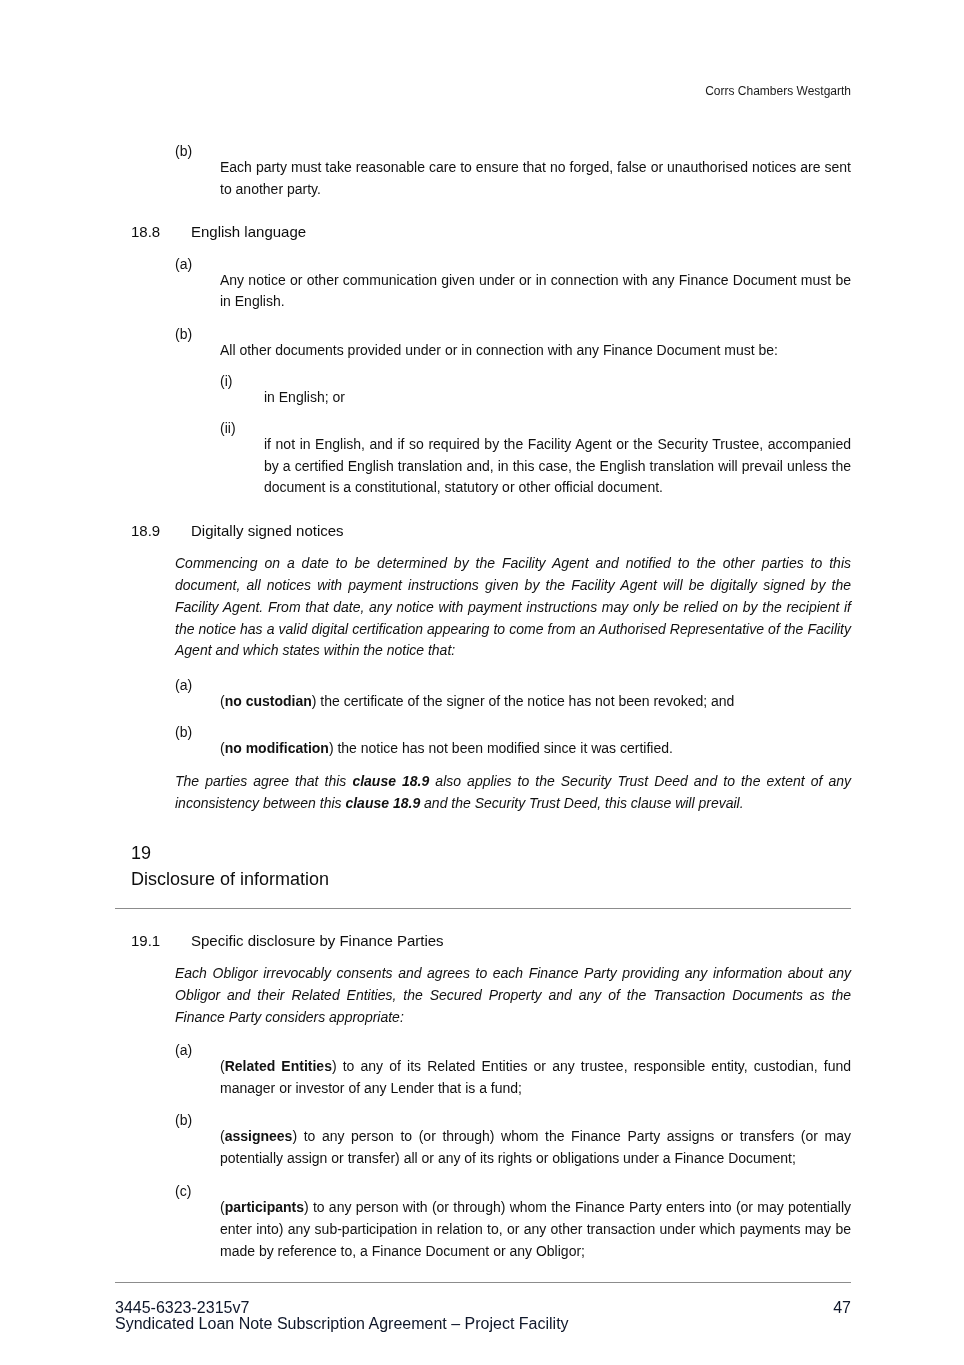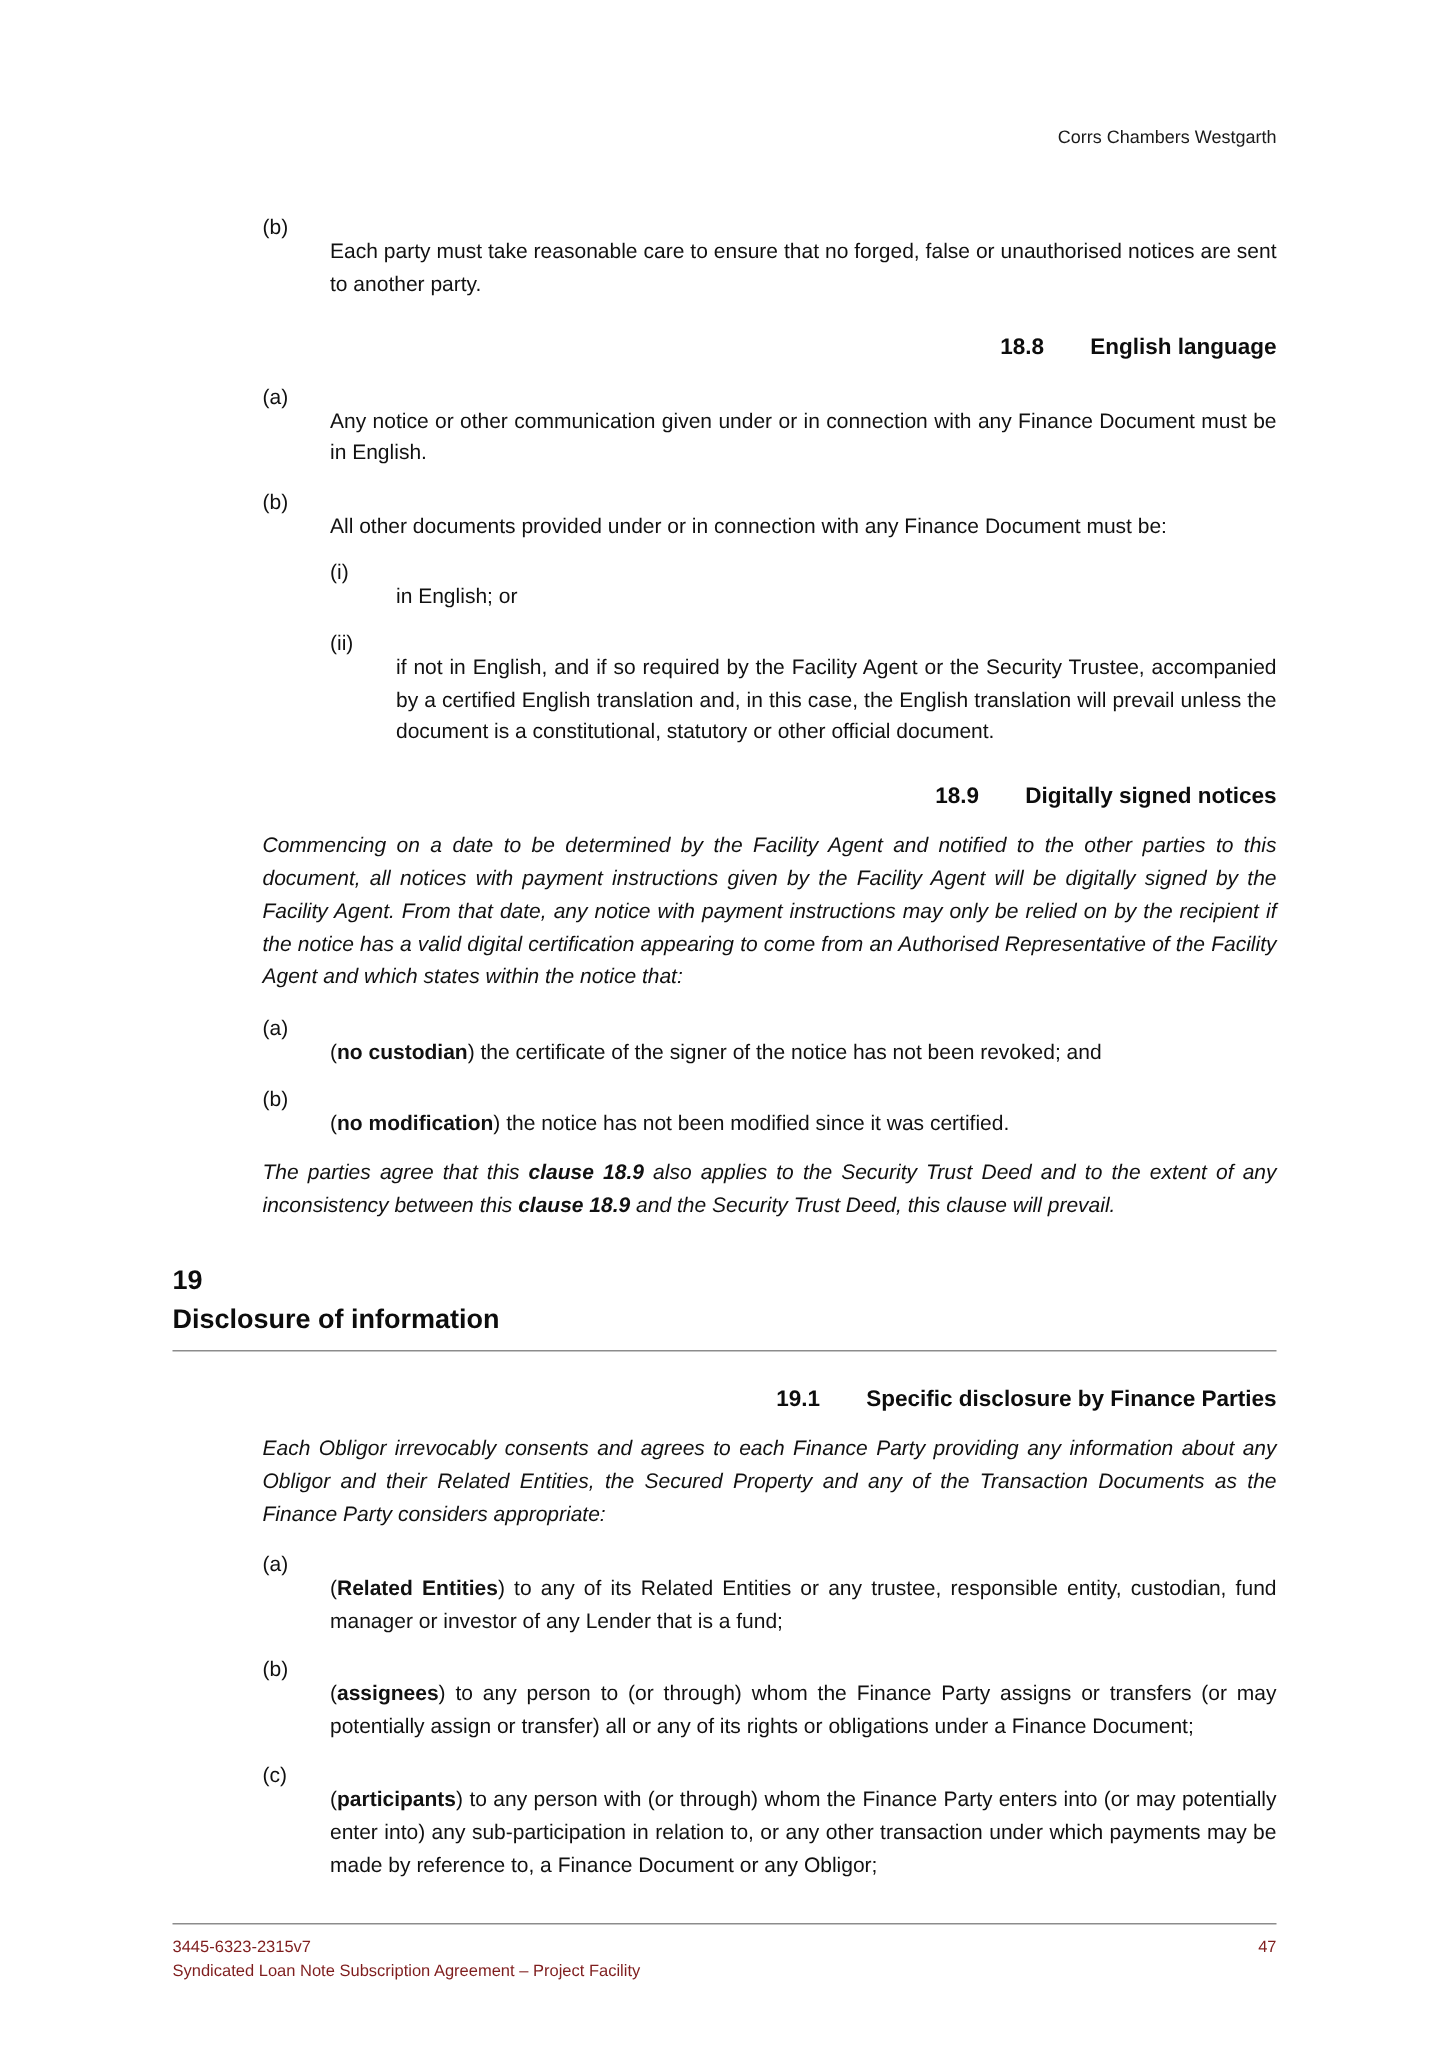--- a/index.html
+++ b/index.html
@@ -36,44 +36,44 @@
   .l2 { padding-left: 105px; }
   .l2 .marker { width: 44px; }
   .body { flex: 1; }
   .para { margin: 0 0 13px 0; padding-left: 60px; font-style: italic; }
   .mb19 { margin-bottom: 19px; }
   .mb20 { margin-bottom: 20px; }
   .mb13 { margin-bottom: 13px; }
   .mb11 { margin-bottom: 11px; }
   .mb9  { margin-bottom: 9px; }
   .mb0  { margin-bottom: 0; }
-  h1, h2 { margin: 0; display: flex; font-weight: bold; color: #0d0d0d; justify-content: flex-end; }
+  h1, h2 { margin: 16px; display: flex; font-weight: normal; color: #0d0d0d; }
   .h-sub { font-size: 15px; line-height: 23px; margin-bottom: 11px; }
   .h-sub .h-num { width: 60px; flex-shrink: 0; }
   .h-big { font-size: 18px; line-height: 26px; margin-top: 26px; flex-direction: column; }
   .h-big .h-num { width: 60px; flex-shrink: 0; }
   .mt20 { margin-top: 20px; }
   .rule {
     border: none;
     border-top: 1px solid #8c8c8c;
     height: 0;
     margin: 8px 0 0 0;
   }
   .rule-gap { margin-bottom: 20px; }
   strong { font-weight: bold; }
   .page-footer {
     position: absolute;
     top: 1282px;
     left: 115px;
     width: 736px;
     border-top: 1px solid #8c8c8c;
-    padding-top: 7px;
-    font-size: 11px;
+    padding-top: 17px;
+    font-size: 16px;
     line-height: 16px;
-    color: #7f1d1d;
+    color: #0f172a;
   }
   .f-row { display: flex; justify-content: space-between; }
 </style>
 </head>
 <body>
 
 <div class="page">
 
   <div class="running-header">
     <span>Corrs Chambers Westgarth</span>

